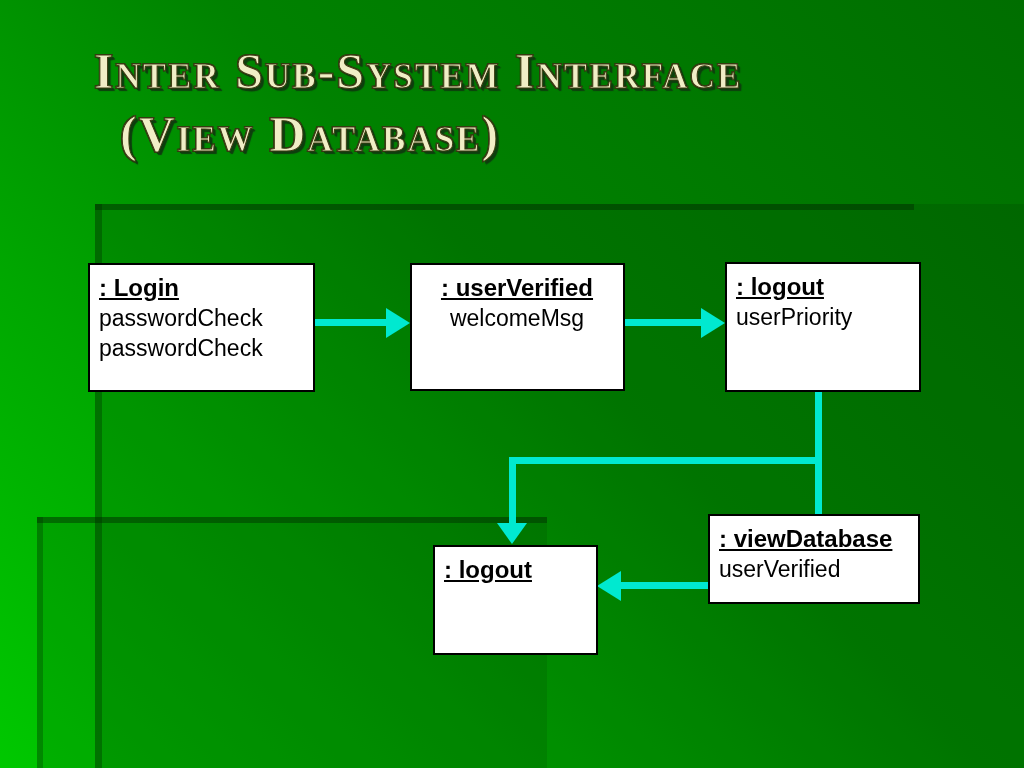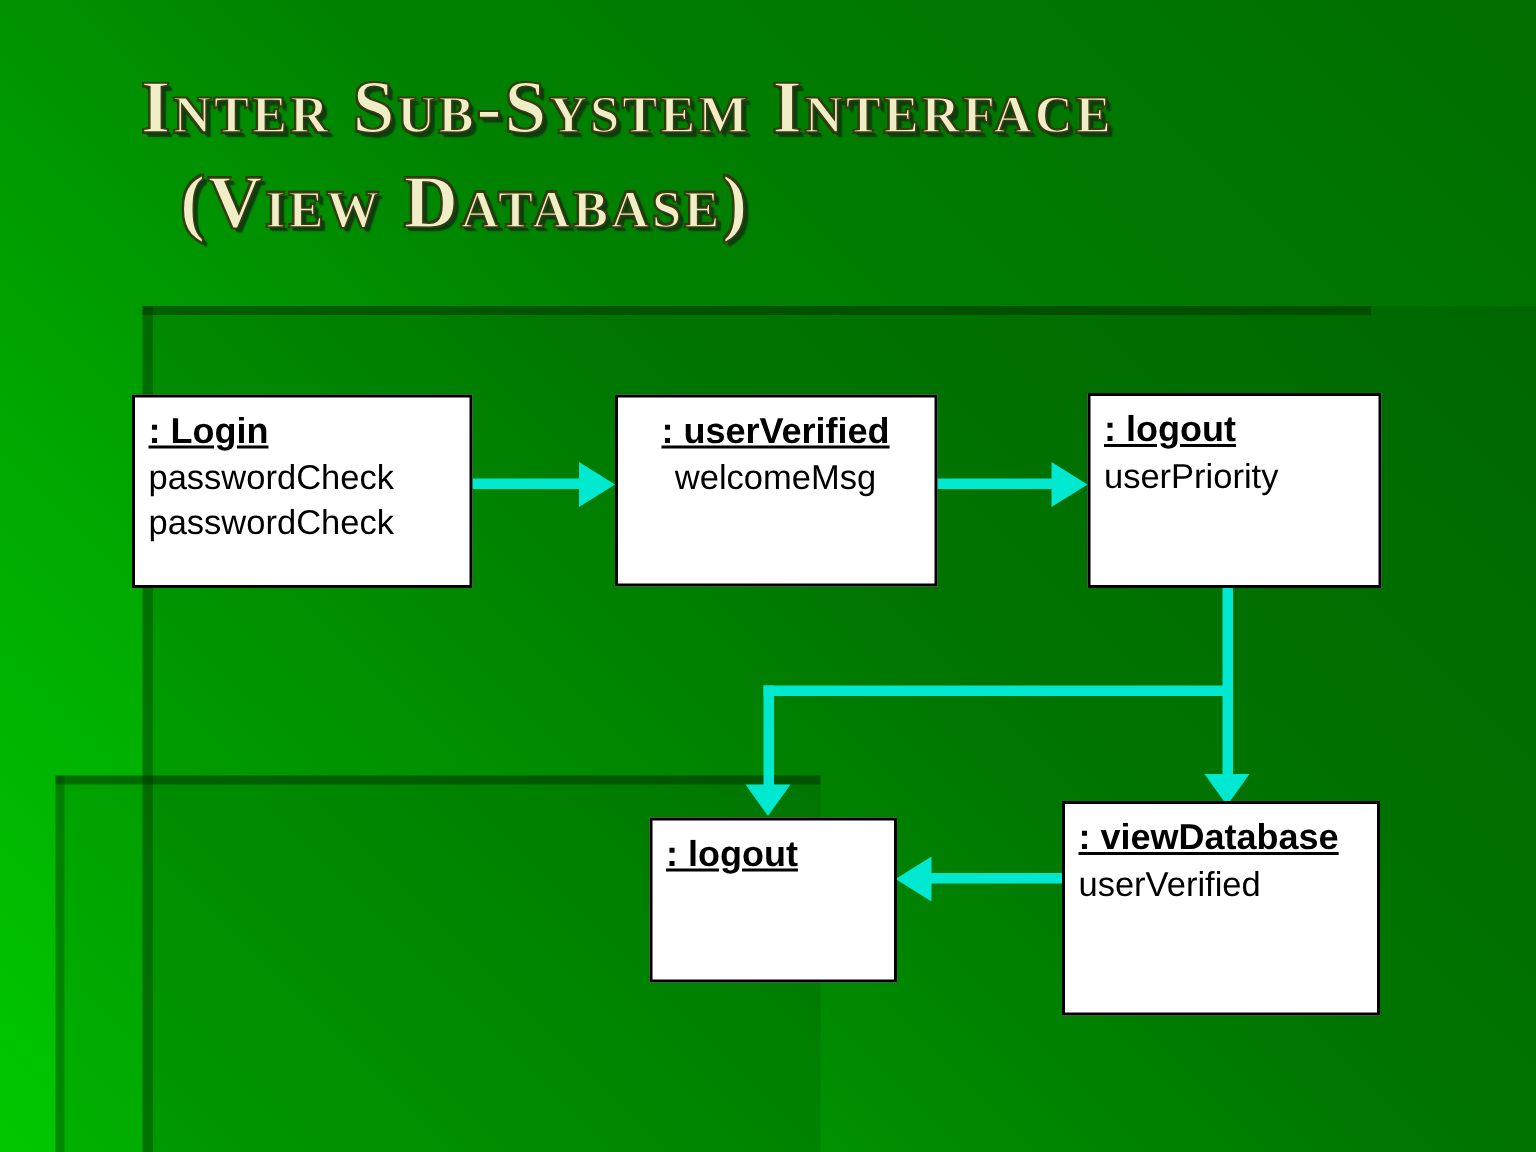--- a/index.html
+++ b/index.html
@@ -148,18 +148,18 @@
 
   <div class="node" style="left:725px; top:262px; width:196px; height:130px;">
     <div class="node-title">: logout</div>
     <div class="node-attr">userPriority</div>
   </div>
 
   <div class="node" style="left:433px; top:545px; width:165px; height:110px;">
     <div class="node-title">: logout</div>
   </div>
 
-  <div class="node" style="left:708px; top:534px; width:212px; height:143px;">
+  <div class="node" style="left:708px; top:514px; width:212px; height:90px;">
     <div class="node-title">: viewDatabase</div>
     <div class="node-attr">userVerified</div>
   </div>
 
 </div>
 
 </body></html>

